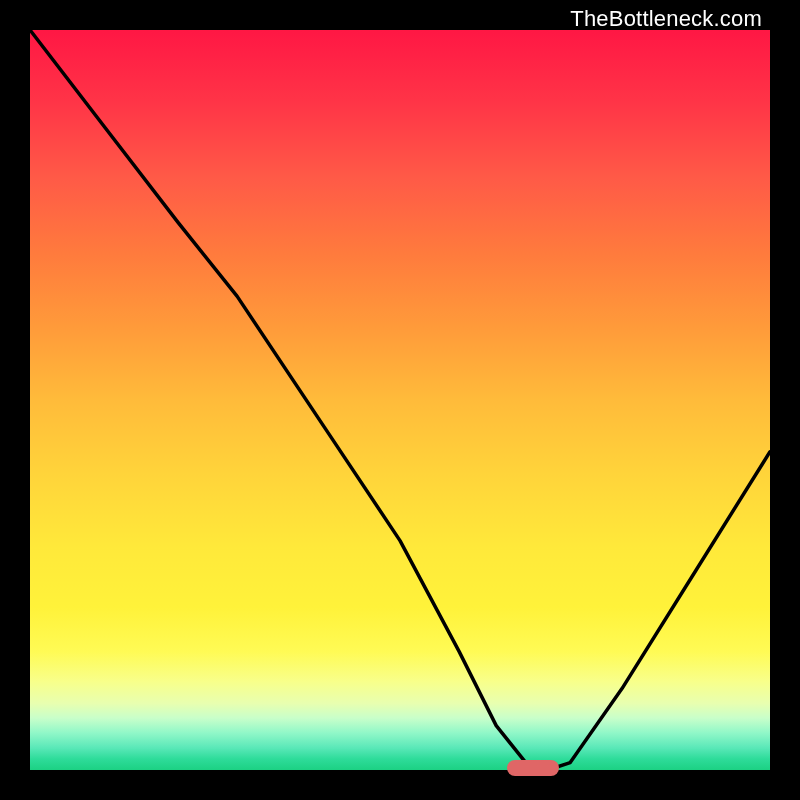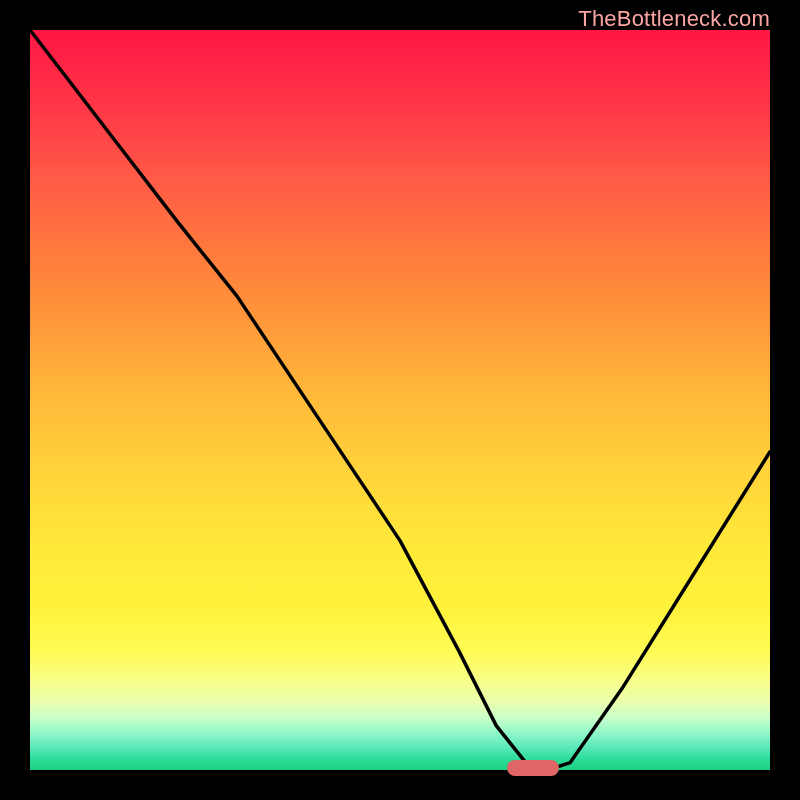--- a/index.html
+++ b/index.html
@@ -41,22 +41,22 @@
       #c8ffca 93%,
       #90f7c8 95%,
       #5ae8b8 97%,
       #2edc9a 98.5%,
       #1cd183 100%
     );
   }
   .watermark {
     position: absolute;
     top: 6px;
-    right: 30px;
-    color: #fca5a5;
+    right: 38px;
+    color: #ffffff;
     font-size: 22px;
     font-weight: 500;
     letter-spacing: 0.2px;
     text-align: center;
   }
   svg.curve {
     position: absolute;
     left: 0;
     top: 0;
     width: 740px;

